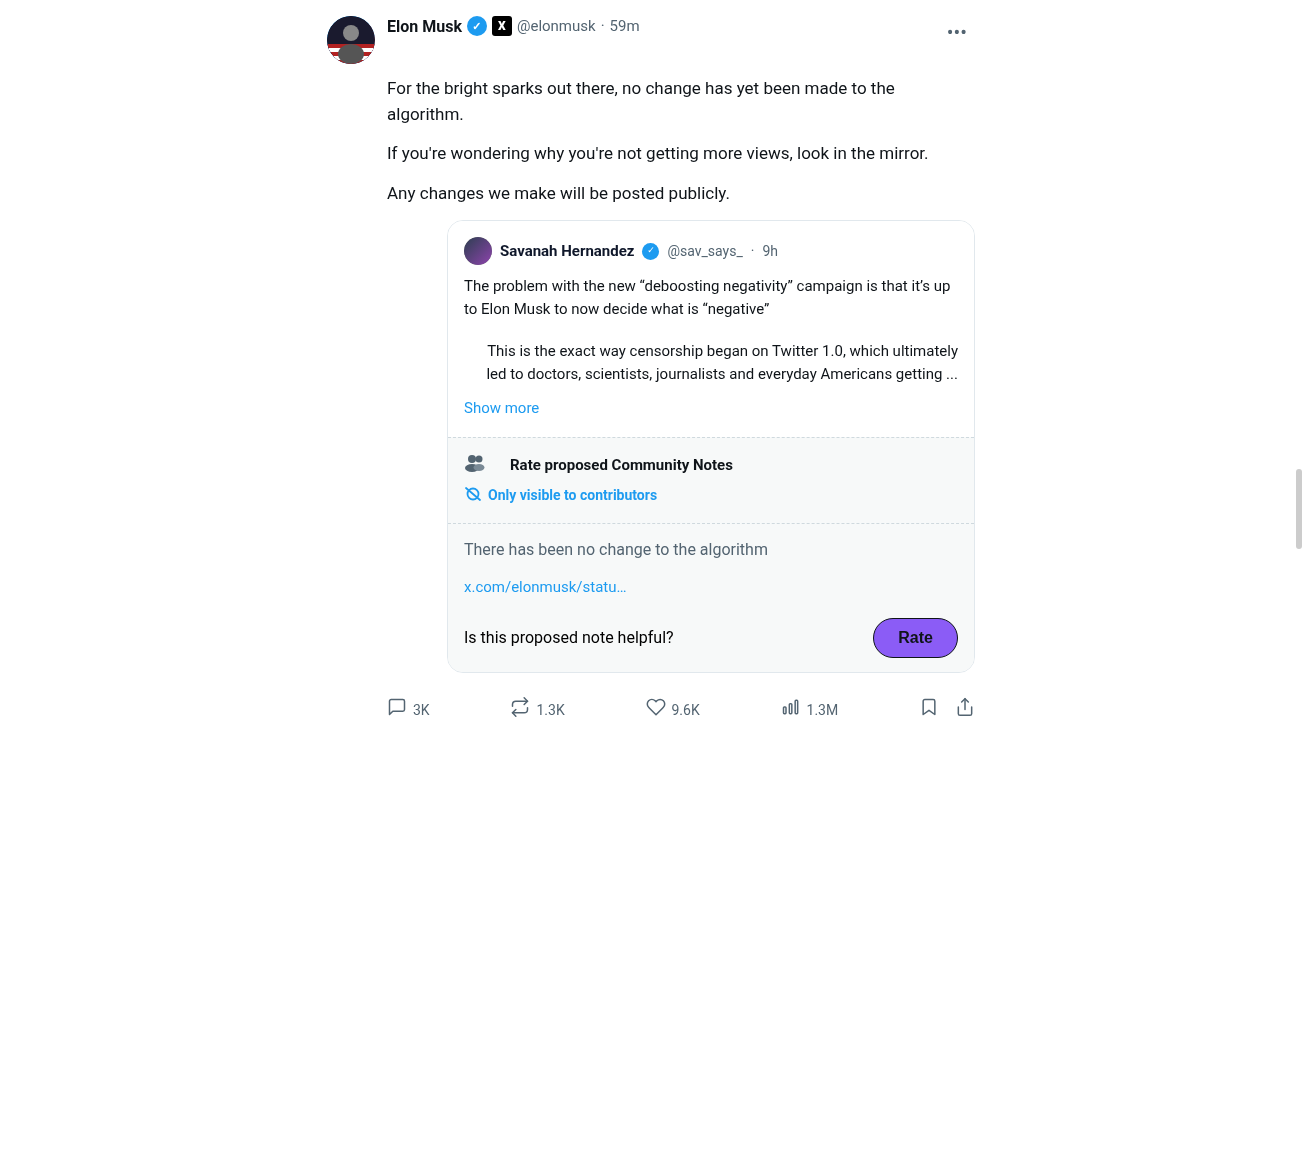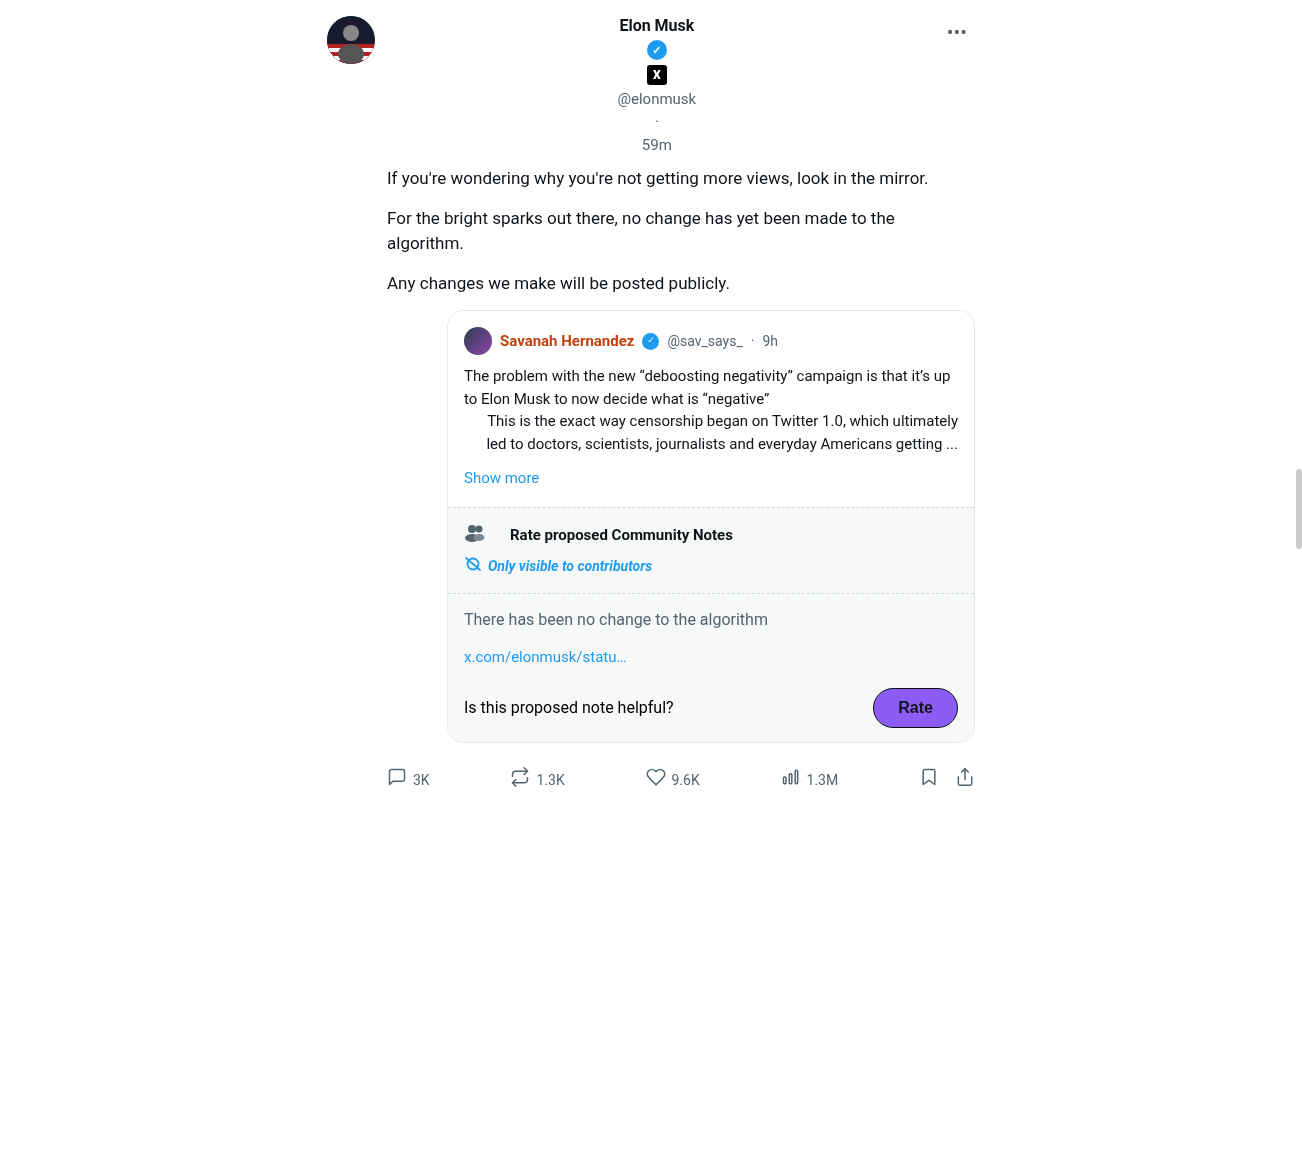--- a/index.html
+++ b/index.html
@@ -134,21 +134,21 @@
     }
     .quote-avatar-img {
       width: 100%;
       height: 100%;
       background: linear-gradient(135deg, #2c3e50, #8e44ad);
       border-radius: 50%;
     }
     .quote-author-name {
       font-weight: 700;
       font-size: 15px;
-      color: #c2410c;
+      color: #0f172a;
     }
     .quote-verified {
       display: inline-flex;
       align-items: center;
       justify-content: center;
       width: 17px;
       height: 17px;
       background: #1d9bf0;
       border-radius: 50%;
       color: white;
@@ -162,21 +162,21 @@
       color: #536471;
       font-size: 14px;
     }
     .quote-body {
       font-size: 15px;
       line-height: 1.5;
       color: #0f1419;
       margin-bottom: 10px;
     }
     .quote-body p {
-      margin-bottom: 0;
+      margin-bottom: 20px;
     }
     .show-more {
       color: #1d9bf0;
       font-size: 15px;
       cursor: pointer;
       text-decoration: none;
     }
     .community-notes-section {
       border-top: 1px dashed #cfd9de;
       padding: 14px 16px;
@@ -192,26 +192,25 @@
       color: #536471;
       font-size: 18px;
     }
     .community-notes-title {
       font-weight: 700;
       font-size: 15px;
       color: #0f1419;
     }
     .community-notes-visibility {
       display: flex;
-      align-items: center;
+      align-items: flex-start;
       gap: 6px;
       color: #1d9bf0;
       font-size: 14px;
       font-weight: 700;
-      font-style: italic;
     }
     .visibility-icon {
       font-size: 16px;
     }
     .community-note-content {
       border-top: 1px dashed #cfd9de;
       padding: 14px 16px;
       background: #f7f9f9;
     }
     .note-text {
@@ -297,35 +296,35 @@
           <rect x="0" y="28" width="48" height="20" fill="#b22222" clip-path="url(#circle-clip)"></rect>
           <rect x="0" y="32" width="48" height="4" fill="#fff" clip-path="url(#circle-clip)"></rect>
           <rect x="0" y="40" width="48" height="4" fill="#fff" clip-path="url(#circle-clip)"></rect>
 
           <circle cx="24" cy="17" r="8" fill="#888" clip-path="url(#circle-clip)"></circle>
           <ellipse cx="24" cy="38" rx="13" ry="10" fill="#555" clip-path="url(#circle-clip)"></ellipse>
         </svg>
       </div>
     </div>
     <div style="flex:1; min-width:0;">
-      <div style="display:flex; align-items:center; gap:5px; flex-wrap:wrap;flex-direction:column;">
+      <div style="display:flex; align-items:center; gap:5px; flex-wrap:wrap;">
         <span class="author-name">Elon Musk</span>
         <span class="verified-badge">✓</span>
         <span class="x-logo">X</span>
         <span class="author-handle">@elonmusk</span>
         <span class="tweet-time">·</span>
         <span class="tweet-time">59m</span>
       </div>
     </div>
     <div class="more-options">•••</div>
   </div>
 
   <div class="tweet-body">
+    <p>For the bright sparks out there, no change has yet been made to the algorithm.</p>
     <p>If you're wondering why you're not getting more views, look in the mirror.</p>
-    <p>For the bright sparks out there, no change has yet been made to the algorithm.</p>
     <p>Any changes we make will be posted publicly.</p>
 
     <div class="quote-card">
       <div class="quote-inner">
         <div class="quote-header">
           <div class="quote-avatar">
             <div class="quote-avatar-img"></div>
           </div>
           <span class="quote-author-name">Savanah Hernandez</span>
           <span class="quote-verified">✓</span>

